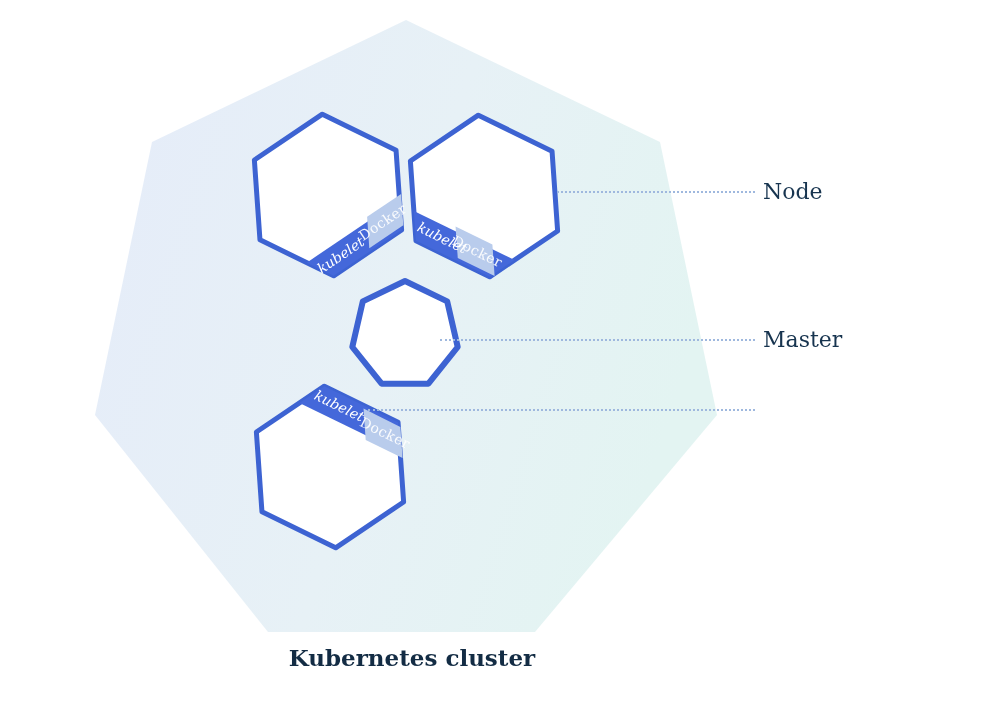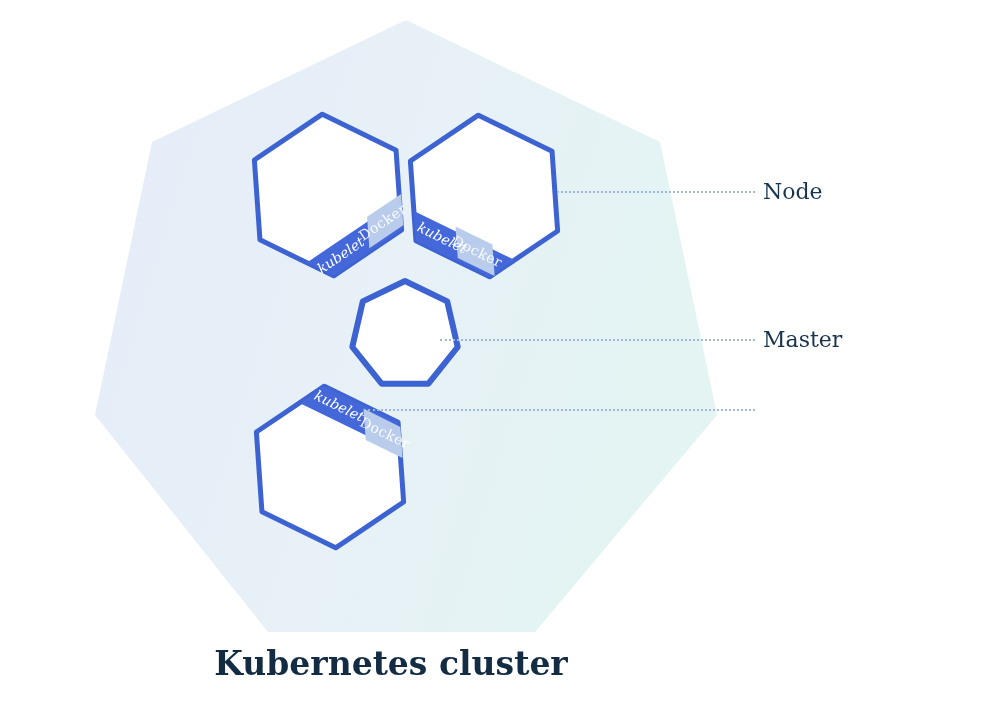--- a/index.html
+++ b/index.html
@@ -53,24 +53,24 @@
   .callout {
     position: absolute;
     font-size: 22px;
     color: #17344F;
     line-height: 26px;
     white-space: nowrap;
   }
 
   .diagram-title {
     position: absolute;
-    left: 391px;
+    left: 412px;
     top: 644px;
     transform: translateX(-50%);
-    font-size: 33px;
+    font-size: 23px;
     font-weight: bold;
     color: #132C44;
     white-space: nowrap;
   }
 </style>
 </head>
 <body>
 
 <div class="canvas">
 

